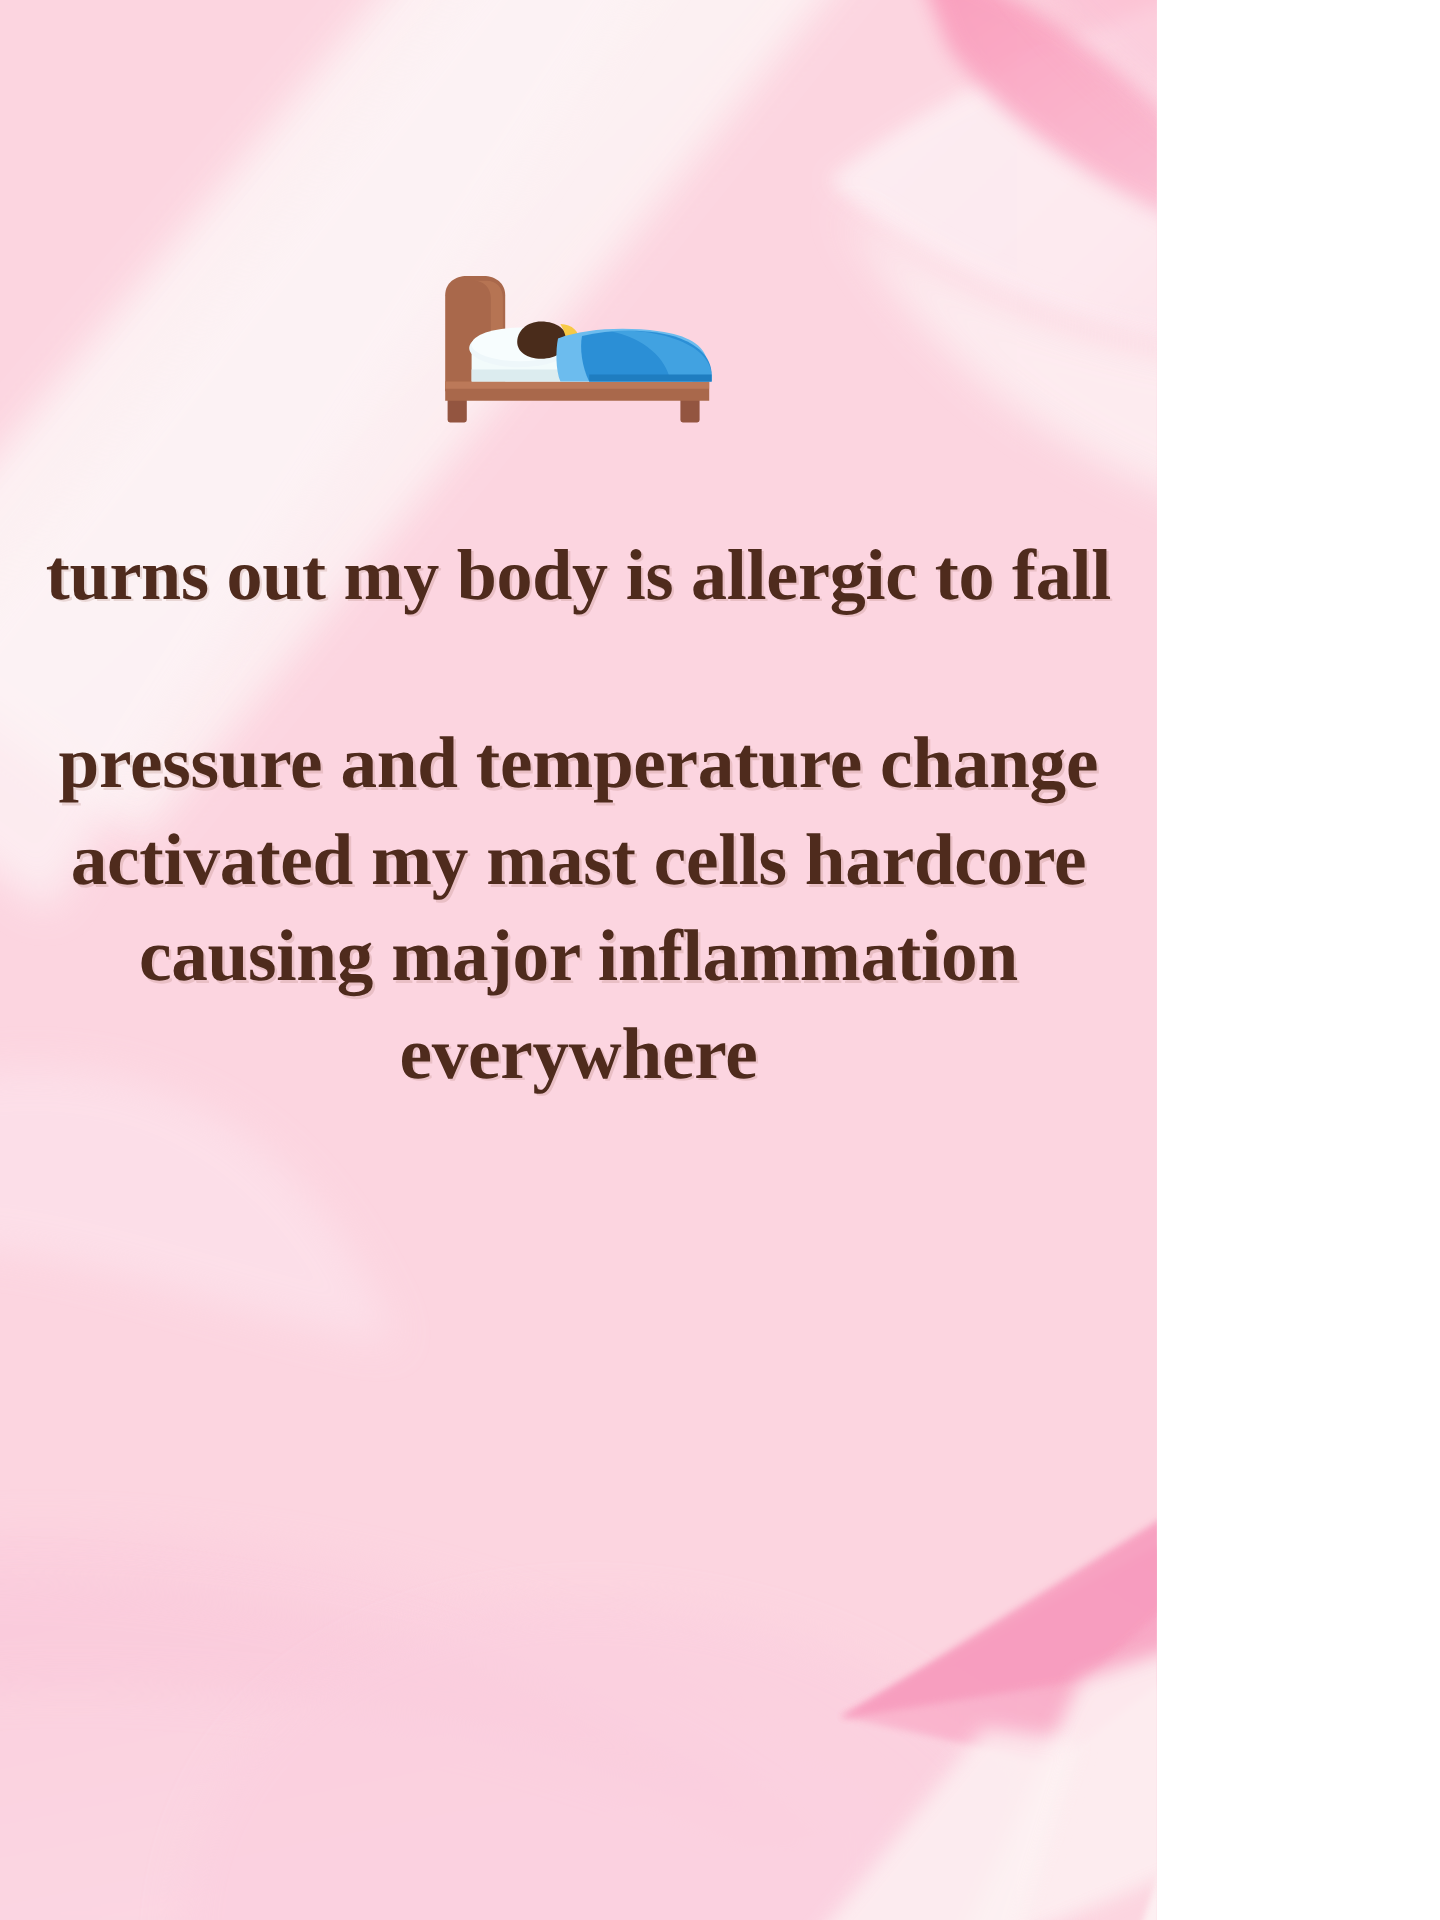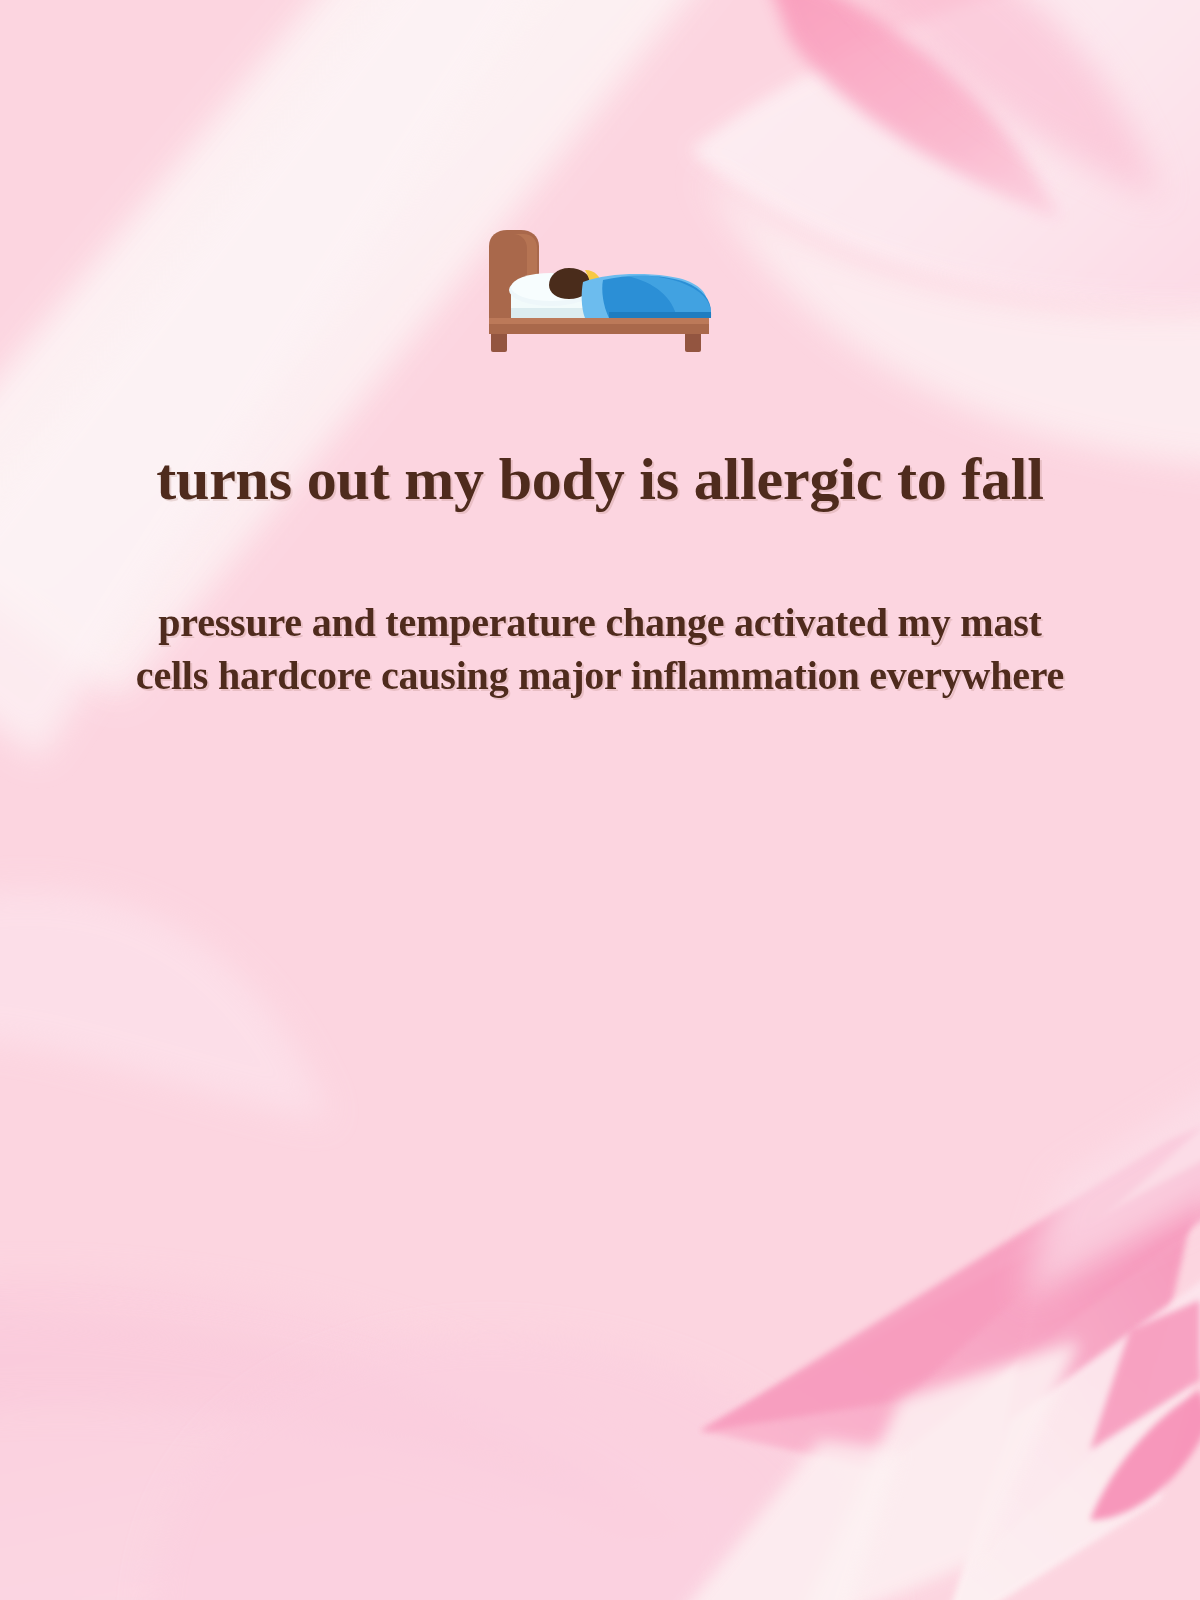--- a/index.html
+++ b/index.html
@@ -8,21 +8,21 @@
   }
   body {
     width: 1200px;
     height: 1600px;
     overflow: hidden;
     font-family: "Liberation Serif", "DejaVu Serif", serif;
   }
 
   #poster {
     position: relative;
-    width: 1200px;
+    width: 964px;
     height: 1600px;
     background: #fcd5e0;
     overflow: hidden;
   }
 
   
   #bg-art {
     position: absolute;
     inset: 0;
     width: 1200px;
@@ -66,21 +66,21 @@
     text-shadow: 2px 2px 0 rgba(150, 95, 75, 0.18);
   }
   .para {
     margin: 0;
     padding: 0;
   }
   .para + .para {
     margin-top: 78px;
   }
   .para-2 {
-    font-size: 40px;
+    font-size: 61px;
   }
 </style>
 </head>
 <body>
 
 <div id="poster">
 
   <svg id="bg-art" viewBox="0 0 1200 1600" preserveAspectRatio="none">
     <defs>
       <linearGradient id="gLightDiag" x1="0" y1="0" x2="1" y2="1">

